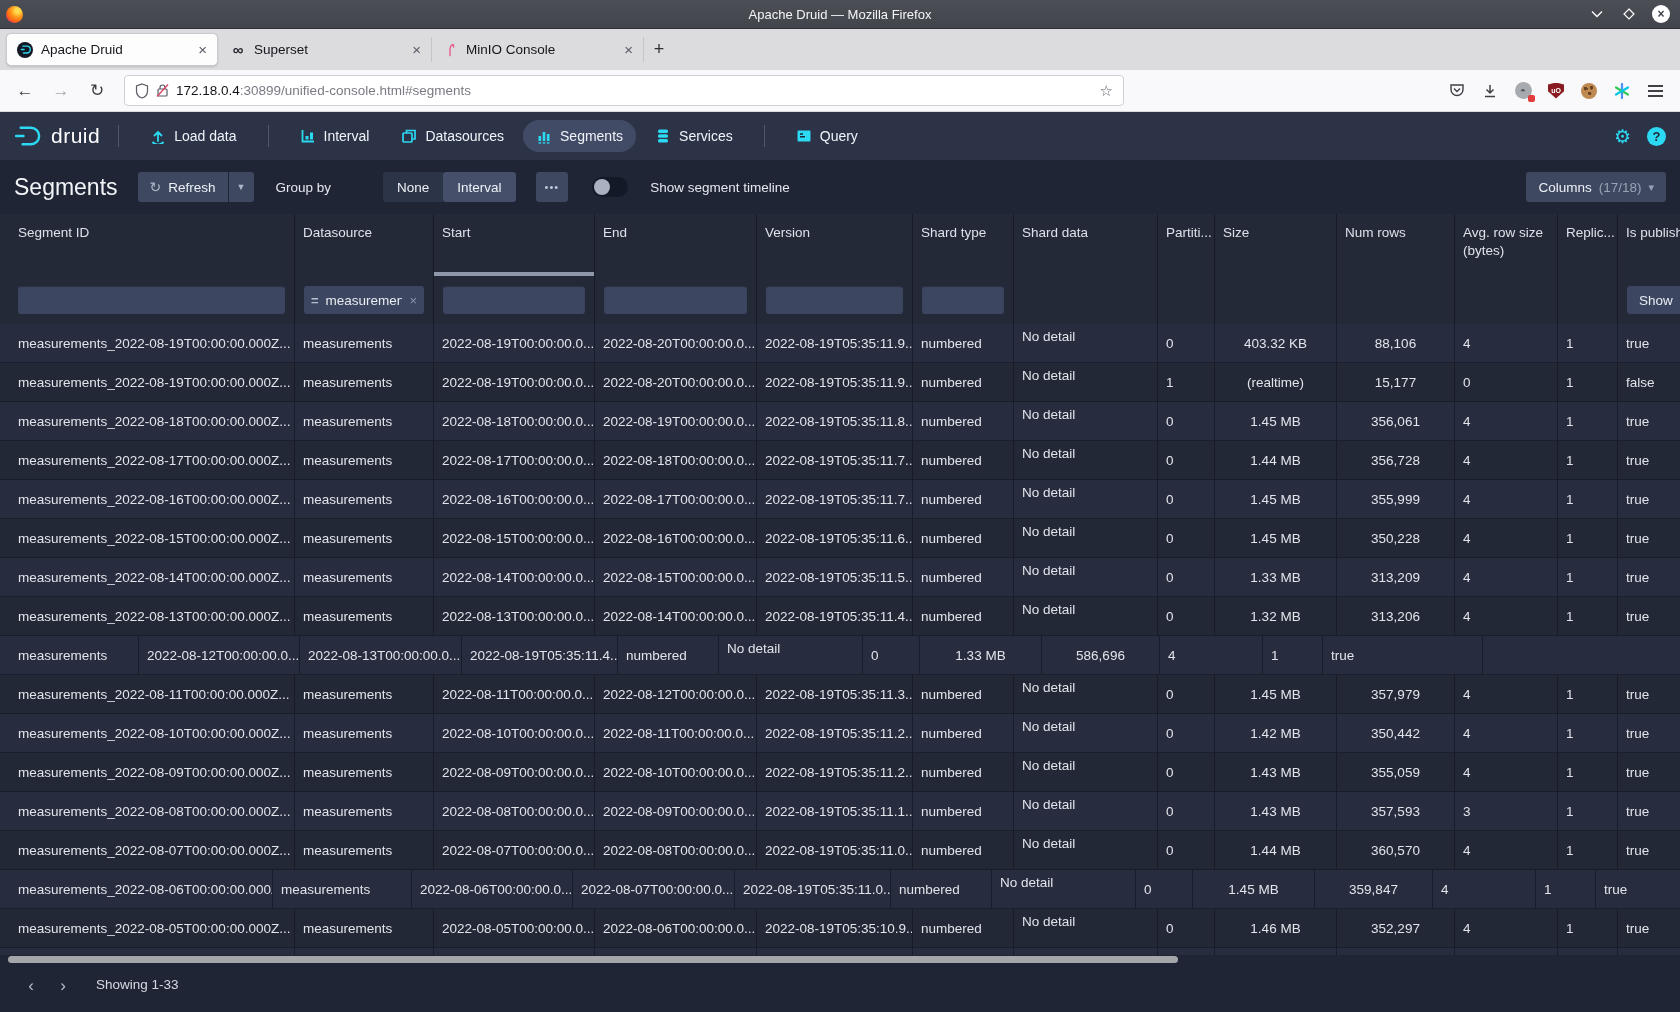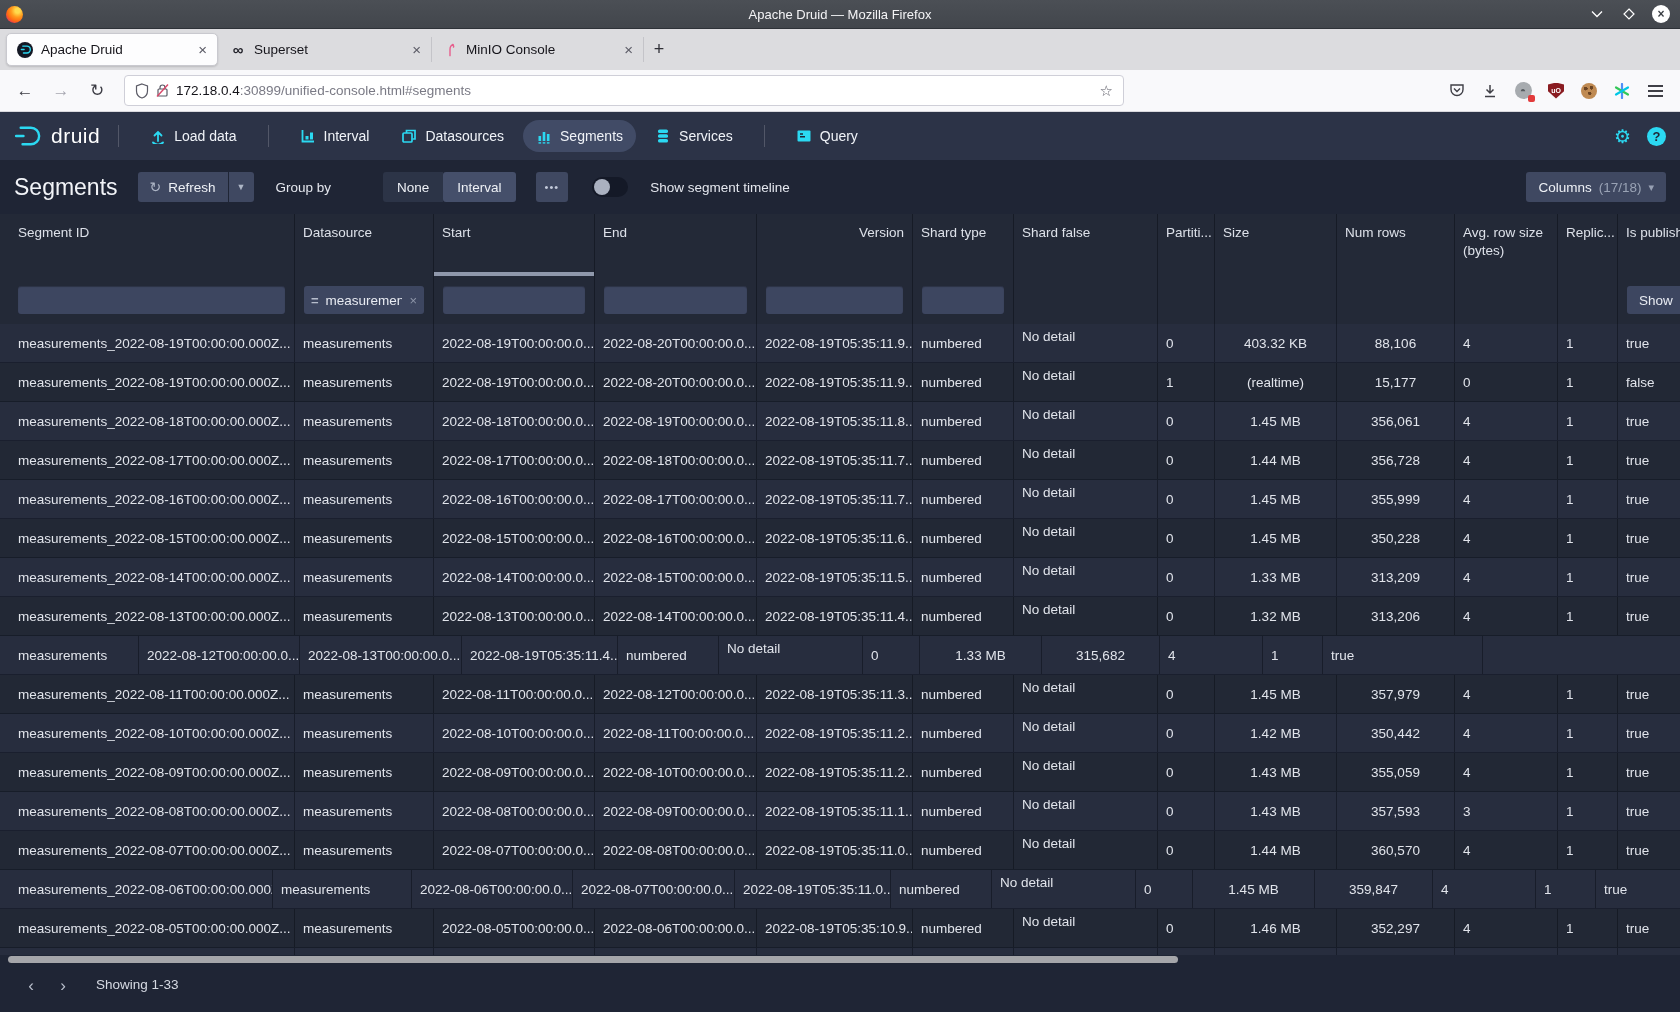--- a/index.html
+++ b/index.html
@@ -318,23 +318,23 @@
   </div>
 </div>
 
 <div class="table-wrap">
   <div class="t-inner">
     <div class="row-flex" id="thead">
         <div class="th" style="width: 295px;">Segment ID</div>
         <div class="th" style="width: 139px;">Datasource</div>
         <div class="th sorted" style="width: 161px;">Start</div>
         <div class="th" style="width: 162px;">End</div>
-        <div class="th" style="width: 156px; text-align: right;">Version</div>
+        <div class="th" style="width: 156px;">Version</div>
         <div class="th" style="width: 101px;">Shard type</div>
-        <div class="th" style="width: 144px;">Shard false</div>
+        <div class="th" style="width: 144px;">Shard data</div>
         <div class="th" style="width: 57px;">Partiti...</div>
         <div class="th" style="width: 122px;">Size</div>
         <div class="th" style="width: 118px;">Num rows</div>
         <div class="th" style="width: 103px;">Avg. row size (bytes)</div>
         <div class="th" style="width: 60px;">Replic...</div>
         <div class="th" style="width: 160px;">Is published</div>
       </div>
     <div class="row-flex" id="tfilter">
         <div class="tf" style="width: 295px;">
           <div class="filter-input"></div>
@@ -491,21 +491,21 @@
         </div>
         <div class="row-flex tr odd">
           <div class="td col-datasource" style="width: 139px;">measurements</div>
           <div class="td col-start" style="width: 161px;">2022-08-12T00:00:00.0...</div>
           <div class="td col-end" style="width: 162px;">2022-08-13T00:00:00.0...</div>
           <div class="td col-version" style="width: 156px;">2022-08-19T05:35:11.4...</div>
           <div class="td col-shard_type" style="width: 101px;">numbered</div>
           <div class="td col-shard_spec" style="width: 144px;">No detail</div>
           <div class="td col-partition" style="width: 57px;">0</div>
           <div class="td col-size align-center" style="width: 122px;">1.33 MB</div>
-          <div class="td col-num_rows align-center" style="width: 118px;">315,682</div>
+          <div class="td col-num_rows align-center" style="width: 118px;">586,696</div>
           <div class="td col-avg_row_size" style="width: 103px;">4</div>
           <div class="td col-replicas" style="width: 60px;">1</div>
           <div class="td col-is_published" style="width: 160px;">true</div>
         </div>
         <div class="row-flex tr even">
           <div class="td col-segment_id" style="width: 295px;">measurements_2022-08-11T00:00:00.000Z...</div>
           <div class="td col-datasource" style="width: 139px;">measurements</div>
           <div class="td col-start" style="width: 161px;">2022-08-11T00:00:00.0...</div>
           <div class="td col-end" style="width: 162px;">2022-08-12T00:00:00.0...</div>
           <div class="td col-version" style="width: 156px;">2022-08-19T05:35:11.3...</div>

